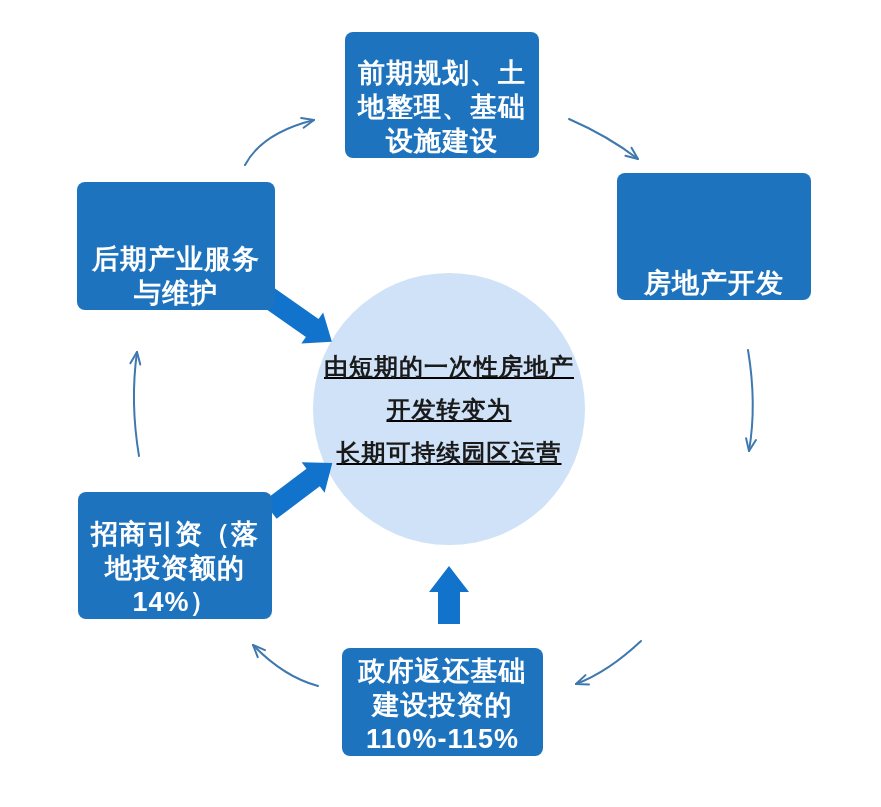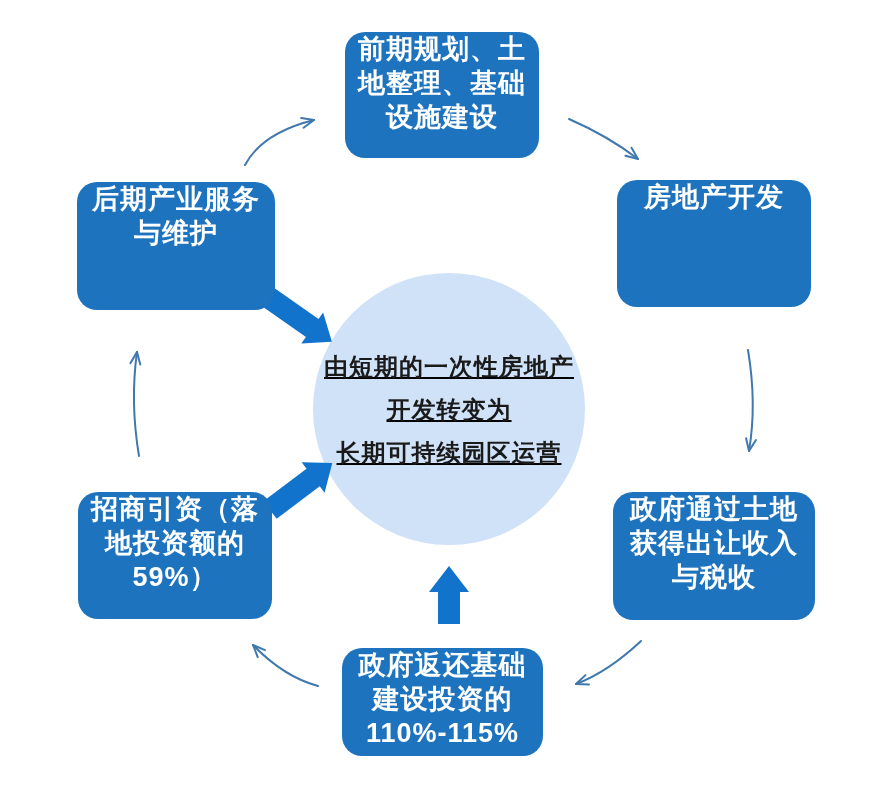--- a/index.html
+++ b/index.html
@@ -7,36 +7,36 @@
     position: relative;
     width: 881px;
     height: 807px;
     background: #ffffff;
     overflow: hidden;
     font-family: "Liberation Sans", "DejaVu Sans", sans-serif;
   }
   .node {
     position: absolute;
     background: var(--node-fill, #1e73be);
-    border-radius: 20px;
+    border-radius: 8px;
     color: var(--node-text, #ffffff);
     font-size: 27px;
     font-weight: bold;
     line-height: 34px;
     letter-spacing: 1px;
     display: flex;
-    align-items: flex-start;
+    align-items: flex-end;
     justify-content: center;
     text-align: center;
     white-space: pre-line;
     z-index: 3;
   }
   .node-top          { left: 345px; top: 32px;  width: 194px; height: 126px; }
   .node-top-left     { left: 77px;  top: 182px; width: 198px; height: 128px; }
-  .node-right        { left: 617px; top: 180px; width: 194px; height: 127px; }
+  .node-right        { left: 617px; top: 173px; width: 194px; height: 127px; }
   .node-bottom-left  { left: 78px;  top: 492px; width: 194px; height: 127px; }
   .node-bottom-right { left: 613px; top: 492px; width: 202px; height: 128px; }
   .node-bottom       { left: 342px; top: 648px; width: 201px; height: 108px; }
 
   .center-circle {
     position: absolute;
     left: 313px; top: 273px;
     width: 272px; height: 272px;
     border-radius: 50%;
     background: var(--circle-fill, #cfe2f7);
@@ -113,36 +113,31 @@
   <div class="node node-top">
     <span>前期规划、土
 地整理、基础
 设施建设</span>
   </div>
 
   <div class="node node-right">
     <span>房地产开发</span>
   </div>
 
-  <div class="node node-bottom-right">
-    <span>政府通过土地
-获得出让收入
-与税收</span>
-  </div>
 
   <div class="node node-bottom">
     <span>政府返还基础
 建设投资的
 110%-115%</span>
   </div>
 
   <div class="node node-bottom-left">
     <span>招商引资（落
 地投资额的
-59%）</span>
+14%）</span>
   </div>
 
   <div class="node node-top-left">
     <span>后期产业服务
 与维护</span>
   </div>
 
 </div>
 
 </body></html>

